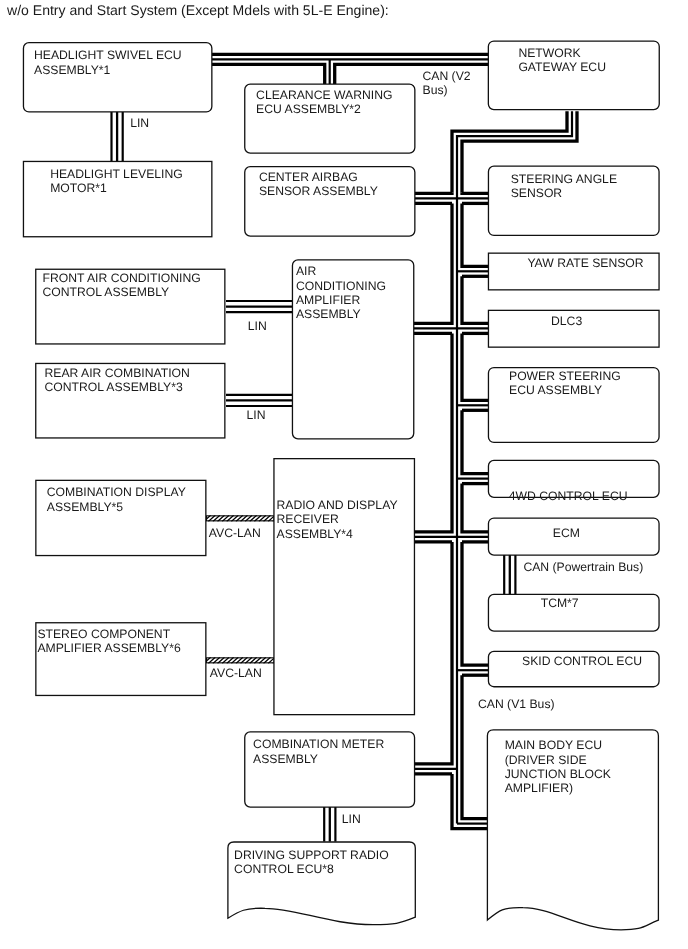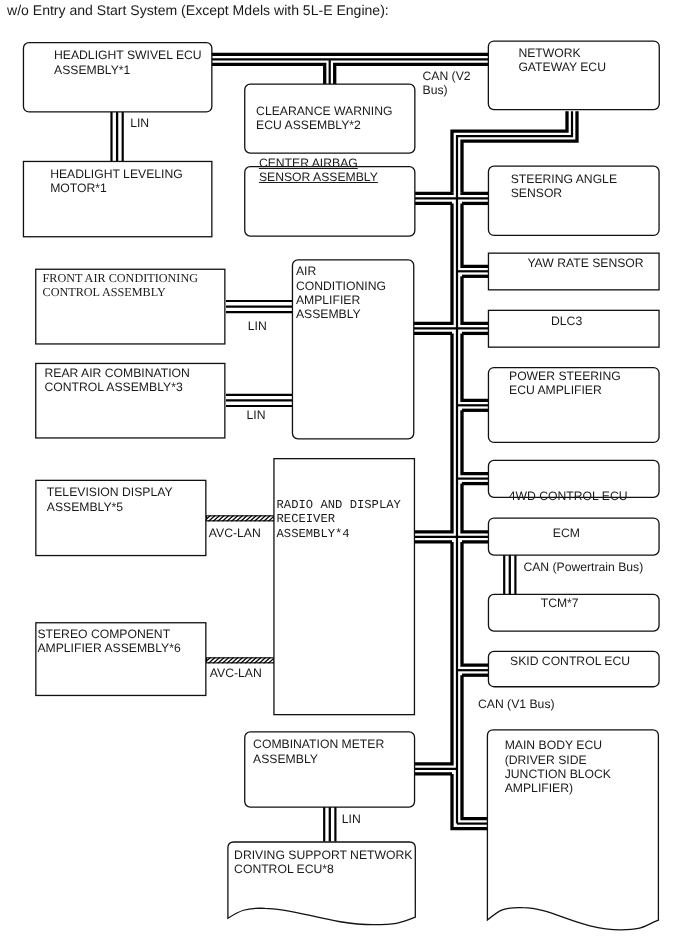--- a/index.html
+++ b/index.html
@@ -152,42 +152,42 @@
         <rect x="488.45" y="594.4499999999999" width="170.6" height="36.6" rx="5.5" fill="#fff" stroke="#111" stroke-width="1.3"></rect>
         <rect x="35.85" y="622.75" width="170" height="72.7" rx="0" fill="#fff" stroke="#111" stroke-width="1.3"></rect>
         <rect x="488.45" y="651.35" width="170.6" height="35.400000000000006" rx="5.5" fill="#fff" stroke="#111" stroke-width="1.3"></rect>
         <rect x="244.75" y="731.9499999999999" width="169.79999999999998" height="75.10000000000001" rx="5.5" fill="#fff" stroke="#111" stroke-width="1.3"></rect>
         <path d="M 493.4 729.8 L 652.4 729.8 Q 658.4 729.8 658.4 735.8 L 658.4 920.2 C 642.4 926.7 643 929.8 621 929.8 C 579 929.8 553 907.6 523 907.6 C 503 907 499.4 910.1 487.4 920 L 487.4 735.8 Q 487.4 729.8 493.4 729.8 Z" fill="#fff" stroke="#111" stroke-width="1.3"></path>
         <path d="M 233.9 842 L 409.3 842 Q 415.3 842 415.3 848 L 415.3 917.2 C 399.3 923.7 395 924.7 373 924.7 C 331 924.7 295 908.3 265 908.3 C 245 907.6999999999999 239.9 910.8 227.9 918.2 L 227.9 848 Q 227.9 842 233.9 842 Z" fill="#fff" stroke="#111" stroke-width="1.3"></path>
       </g>
     </svg>
   <div class="ttl" style="left:7px;top:1.5px;">w/o Entry and Start System (Except Mdels with 5L-E Engine):</div>
   <div id="texts">
-      <div class="txt" style="left: 34px; top: 48.3px; margin-left: 20px;"><span class="ln">HEADLIGHT SWIVEL ECU</span><span class="ln">ASSEMBLY*1</span></div>
-      <div class="txt" style="left: 256.1px; top: 88.2px; margin-top: 16px;"><span class="ln">CLEARANCE WARNING</span><span class="ln">ECU ASSEMBLY*2</span></div>
+      <div class="txt" style="left: 34px; top: 48.3px;"><span class="ln">HEADLIGHT SWIVEL ECU</span><span class="ln">ASSEMBLY*1</span></div>
+      <div class="txt" style="left: 256.1px; top: 88.2px;"><span class="ln">CLEARANCE WARNING</span><span class="ln">ECU ASSEMBLY*2</span></div>
       <div class="txt" style="left: 518.4px; top: 45.8px;"><span class="ln">NETWORK</span><span class="ln">GATEWAY ECU</span></div>
       <div class="txt" style="left: 50.2px; top: 167px;"><span class="ln">HEADLIGHT LEVELING</span><span class="ln">MOTOR*1</span></div>
-      <div class="txt" style="left: 258.9px; top: 156px; text-decoration: underline;"><span class="ln">CENTER AIRBAG</span><span class="ln">SENSOR ASSEMBLY</span></div>
+      <div class="txt" style="left: 258.9px; top: 170px;"><span class="ln">CENTER AIRBAG</span><span class="ln">SENSOR ASSEMBLY</span></div>
       <div class="txt" style="left: 510.7px; top: 171.6px;"><span class="ln">STEERING ANGLE</span><span class="ln">SENSOR</span></div>
       <div class="txt" style="left: 503.4px; top: 255.8px; margin-left: 24px;"><span class="ln">YAW RATE SENSOR</span></div>
-      <div class="txt" style="left: 42.5px; top: 270.5px; font-family: Liberation Serif, serif;"><span class="ln">FRONT AIR CONDITIONING</span><span class="ln">CONTROL ASSEMBLY</span></div>
+      <div class="txt" style="left: 42.5px; top: 270.5px;"><span class="ln">FRONT AIR CONDITIONING</span><span class="ln">CONTROL ASSEMBLY</span></div>
       <div class="txt" style="left: 295.9px; top: 264.3px;"><span class="ln">AIR</span><span class="ln">CONDITIONING</span><span class="ln">AMPLIFIER</span><span class="ln">ASSEMBLY</span></div>
       <div class="txt" style="left: 551px; top: 313.6px;"><span class="ln">DLC3</span></div>
       <div class="txt" style="left: 44.5px; top: 366px;"><span class="ln">REAR AIR COMBINATION</span><span class="ln">CONTROL ASSEMBLY*3</span></div>
-      <div class="txt" style="left: 509px; top: 369.1px;"><span class="ln">POWER STEERING</span><span class="ln">ECU AMPLIFIER</span></div>
+      <div class="txt" style="left: 509px; top: 369.1px;"><span class="ln">POWER STEERING</span><span class="ln">ECU ASSEMBLY</span></div>
       <div class="txt" style="left: 508.8px; top: 489px; text-align: center;"><span class="ln">4WD CONTROL ECU</span></div>
-      <div class="txt" style="left: 276.5px; top: 498.1px; font-family: Liberation Mono, monospace;"><span class="ln">RADIO AND DISPLAY</span><span class="ln">RECEIVER</span><span class="ln">ASSEMBLY*4</span></div>
-      <div class="txt" style="left: 46.8px; top: 485.4px;"><span class="ln">TELEVISION DISPLAY</span><span class="ln">ASSEMBLY*5</span></div>
+      <div class="txt" style="left: 276.5px; top: 498.1px;"><span class="ln">RADIO AND DISPLAY</span><span class="ln">RECEIVER</span><span class="ln">ASSEMBLY*4</span></div>
+      <div class="txt" style="left: 46.8px; top: 485.4px;"><span class="ln">COMBINATION DISPLAY</span><span class="ln">ASSEMBLY*5</span></div>
       <div class="txt" style="left: 552.8px; top: 526px;"><span class="ln">ECM</span></div>
       <div class="txt" style="left: 540.7px; top: 596px;"><span class="ln">TCM*7</span></div>
       <div class="txt" style="left: 37.4px; top: 626.7px;"><span class="ln">STEREO COMPONENT</span><span class="ln">AMPLIFIER ASSEMBLY*6</span></div>
-      <div class="txt" style="left: 510px; top: 653.6px;"><span class="ln">SKID CONTROL ECU</span></div>
+      <div class="txt" style="left: 522px; top: 653.6px;"><span class="ln">SKID CONTROL ECU</span></div>
       <div class="txt" style="left: 253.1px; top: 737.4px;"><span class="ln">COMBINATION METER</span><span class="ln">ASSEMBLY</span></div>
       <div class="txt" style="left: 504.7px; top: 738.4px;"><span class="ln">MAIN BODY ECU</span><span class="ln">(DRIVER SIDE</span><span class="ln">JUNCTION BLOCK</span><span class="ln">AMPLIFIER)</span></div>
-      <div class="txt" style="left: 234.1px; top: 847.5px;"><span class="ln">DRIVING SUPPORT NETWORK</span><span class="ln">CONTROL ECU*8</span></div>
+      <div class="txt" style="left: 234.1px; top: 847.5px;"><span class="ln">DRIVING SUPPORT RADIO</span><span class="ln">CONTROL ECU*8</span></div>
       <div class="txt" style="left: 130.2px; top: 116px;"><span class="ln">LIN</span></div>
       <div class="txt" style="left: 422.5px; top: 68.9px;"><span class="ln">CAN (V2</span><span class="ln">Bus)</span></div>
       <div class="txt" style="left: 247.8px; top: 318.6px;"><span class="ln">LIN</span></div>
       <div class="txt" style="left: 246.5px; top: 407.6px;"><span class="ln">LIN</span></div>
       <div class="txt" style="left: 208.8px; top: 526.1px;"><span class="ln">AVC-LAN</span></div>
       <div class="txt" style="left: 523.4px; top: 559.7px;"><span class="ln">CAN (Powertrain Bus)</span></div>
       <div class="txt" style="left: 209.8px; top: 666.4px;"><span class="ln">AVC-LAN</span></div>
       <div class="txt" style="left: 478px; top: 696.7px;"><span class="ln">CAN (V1 Bus)</span></div>
       <div class="txt" style="left: 341.8px; top: 811.6px;"><span class="ln">LIN</span></div>
     </div>

